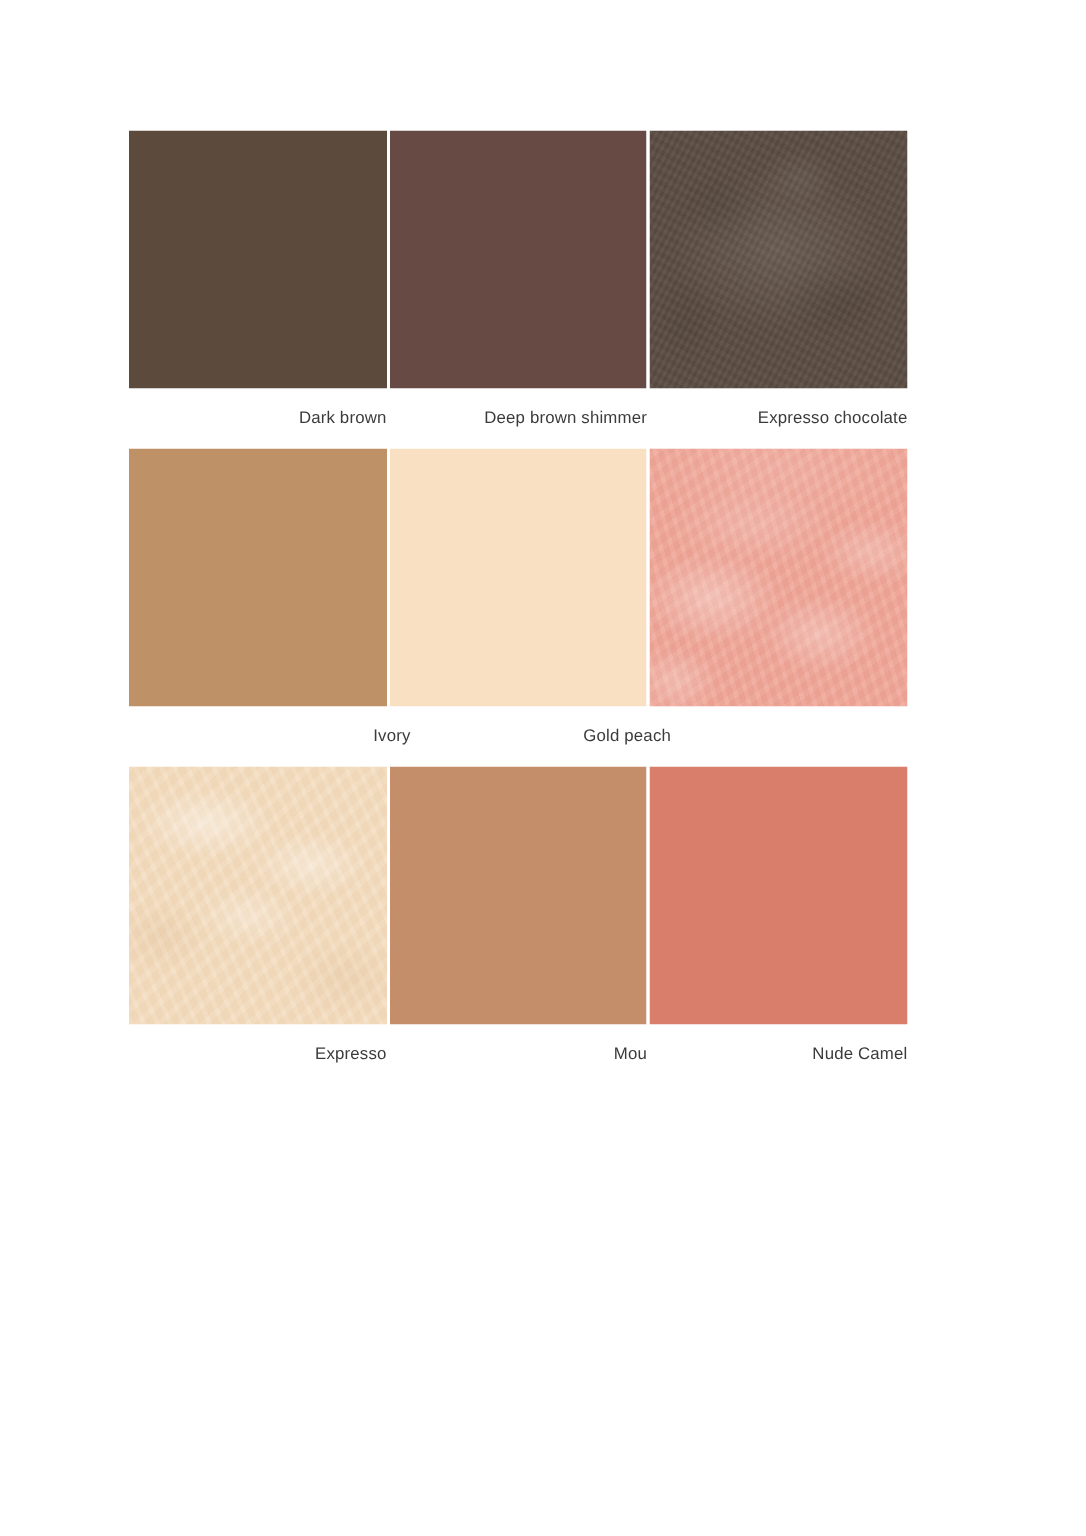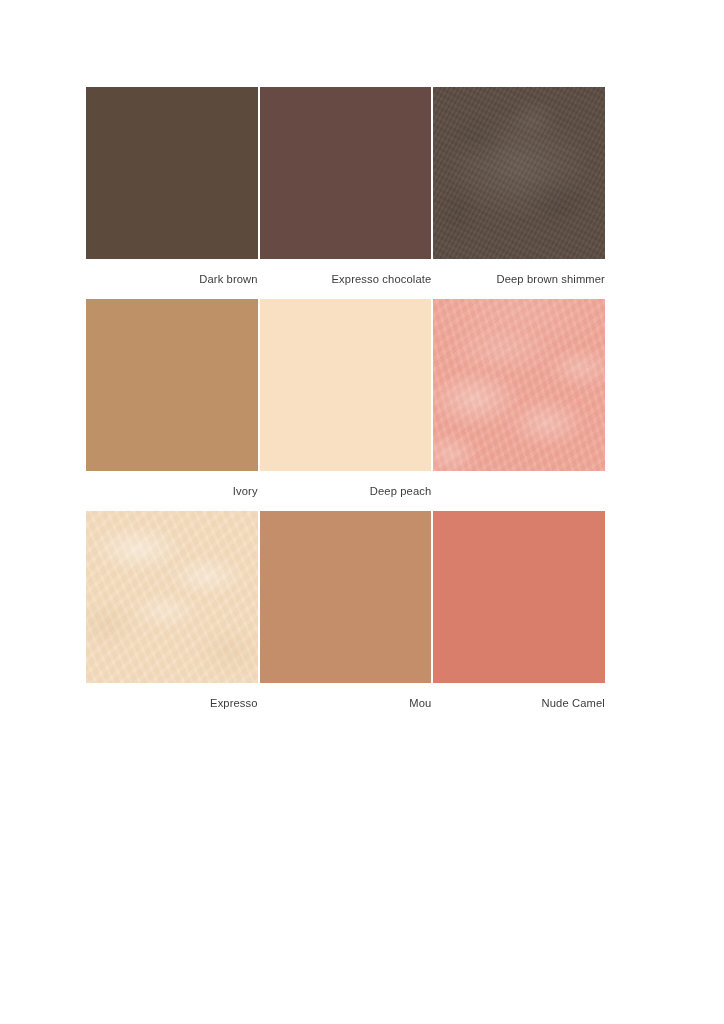--- a/index.html
+++ b/index.html
@@ -138,41 +138,41 @@
         <div class="swatch-cell">
           <div class="swatch-chip" style="background-color: rgb(104, 74, 68);"></div>
         </div>
         <div class="swatch-cell">
           <div class="swatch-chip" style="background-color: rgb(90, 76, 66);"></div>
           <div class="tex tex-shimmer"></div>
         </div>
       </div>
       <div class="swatch-labels">
         <div class="swatch-label" style="color: rgb(59, 59, 59);">Dark brown</div>
+        <div class="swatch-label" style="color: rgb(59, 59, 59);">Deep brown shimmer</div>
         <div class="swatch-label" style="color: rgb(59, 59, 59);">Expresso chocolate</div>
-        <div class="swatch-label" style="color: rgb(59, 59, 59);">Deep brown shimmer</div>
       </div>
     </div>
 
     <div class="swatch-row">
       <div class="swatch-cells">
         <div class="swatch-cell">
           <div class="swatch-chip" style="background-color: rgb(190, 145, 102);"></div>
         </div>
         <div class="swatch-cell">
           <div class="swatch-chip" style="background-color: rgb(250, 224, 195);"></div>
         </div>
         <div class="swatch-cell">
           <div class="swatch-chip" style="background-color: rgb(239, 165, 150);"></div>
           <div class="tex tex-mottle-pink"></div>
         </div>
       </div>
       <div class="swatch-labels">
-        <div class="swatch-label" style="color: rgb(59, 59, 59);">Ivory</div>
-        <div class="swatch-label" style="color: rgb(59, 59, 59);">Deep peach</div>
+        <div class="swatch-label" style="color: rgb(59, 59, 59); margin-left: 16px;">Ivory</div>
+        <div class="swatch-label" style="color: rgb(59, 59, 59);">Gold peach</div>
       </div>
     </div>
 
     <div class="swatch-row">
       <div class="swatch-cells">
         <div class="swatch-cell">
           <div class="swatch-chip" style="background-color: rgb(243, 220, 190);"></div>
           <div class="tex tex-mottle-cream"></div>
         </div>
         <div class="swatch-cell">

